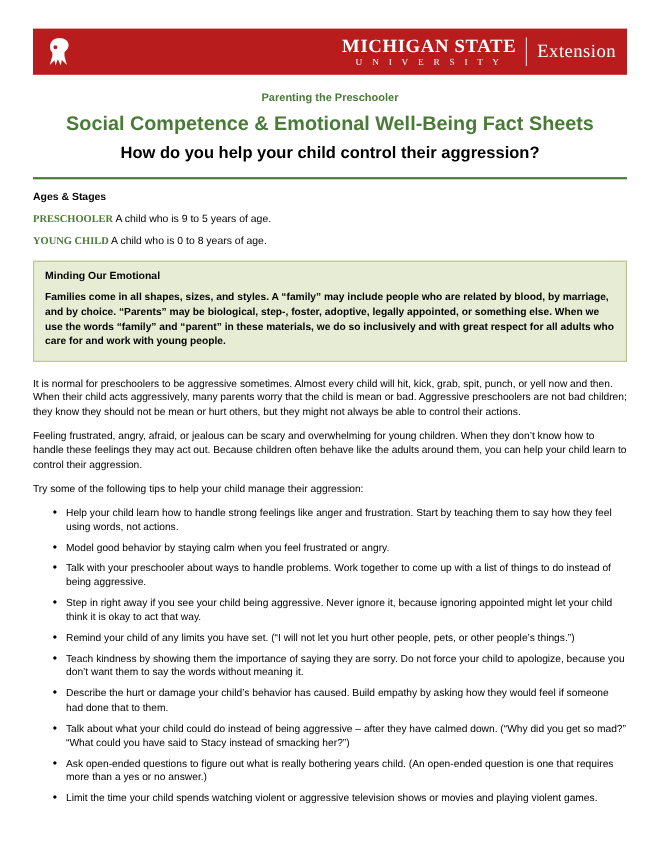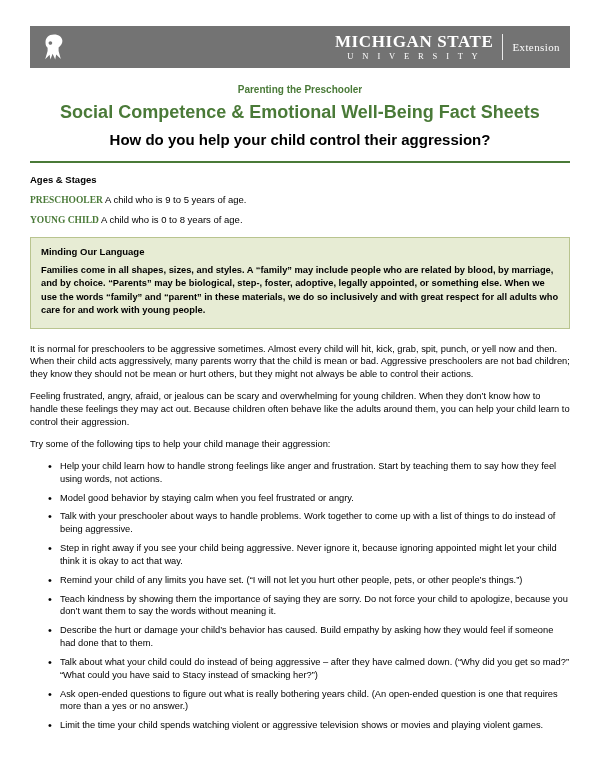--- a/index.html
+++ b/index.html
@@ -20,21 +20,21 @@
     height: 768px;
     background: #ffffff;
     box-sizing: border-box;
     padding: 26px 30px 0 30px;
   }
 
   
   .masthead {
     position: relative;
     height: 42px;
-    background: #737373;
+    background: #b91c1c;
     display: flex;
     align-items: center;
     justify-content: flex-end;
     padding: 0 10px 0 8px;
     box-sizing: border-box;
   }
   .spartan-helmet {
     position: absolute;
     left: 14px;
     top: 50%;
@@ -70,21 +70,21 @@
     margin-top: 2px;
   }
   .brand-div {
     width: 1px;
     height: 26px;
     background: #ffffff;
     opacity: 0.85;
   }
   .brand-ext {
     font-family: "Liberation Serif", serif;
-    font-size: 11px;
+    font-size: 17px;
     color: #ffffff;
     letter-spacing: 0.4px;
   }
 
   
   .titles {
     text-align: center;
     margin-top: 16px;
   }
   .title-line1 {
@@ -214,21 +214,21 @@
     <div class="ages-head">Ages &amp; Stages</div>
     <div class="ages-row">
       <span class="ages-term">PRESCHOOLER</span><span> A child who is 9 to 5 years of age.</span>
     </div>
     <div class="ages-row">
       <span class="ages-term">YOUNG CHILD</span><span> A child who is 0 to 8 years of age.</span>
     </div>
   </div>
 
   <div class="callout">
-    <div class="callout-title">Minding Our Language</div>
+    <div class="callout-title">Minding Our Emotional</div>
     <div class="callout-body">Families come in all shapes, sizes, and styles. A “family” may include people who are related by blood, by marriage, and by choice. “Parents” may be biological, step-, foster, adoptive, legally appointed, or something else. When we use the words “family” and “parent” in these materials, we do so inclusively and with great respect for all adults who care for and work with young people.</div>
   </div>
 
   <div class="body-copy">
     <p class="para">It is normal for preschoolers to be aggressive sometimes. Almost every child will hit, kick, grab, spit, punch, or yell now and then. When their child acts aggressively, many parents worry that the child is mean or bad. Aggressive preschoolers are not bad children; they know they should not be mean or hurt others, but they might not always be able to control their actions.</p>
     <p class="para">Feeling frustrated, angry, afraid, or jealous can be scary and overwhelming for young children. When they don’t know how to handle these feelings they may act out. Because children often behave like the adults around them, you can help your child learn to control their aggression.</p>
     <p class="para">Try some of the following tips to help your child manage their aggression:</p>
 
     <ul class="tips">
       <li>Help your child learn how to handle strong feelings like anger and frustration. Start by teaching them to say how they feel using words, not actions.</li>

